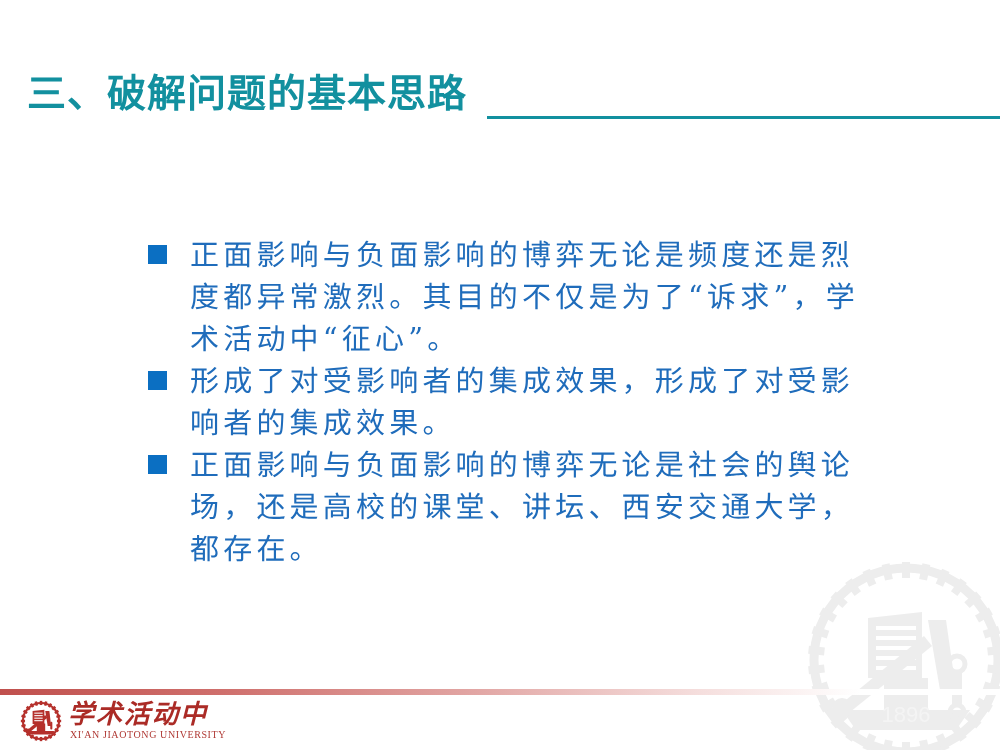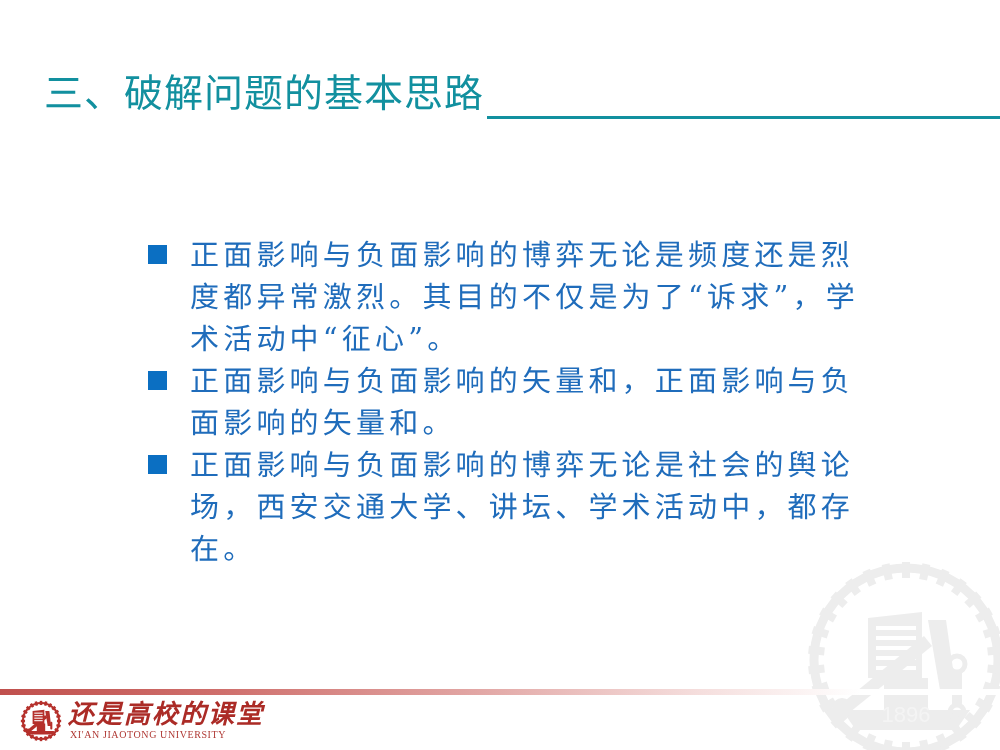--- a/index.html
+++ b/index.html
@@ -42,24 +42,24 @@
   
   .title-block {
     position: absolute;
     left: 0;
     top: 70px;
     width: 1000px;
     height: 56px;
   }
   .title-text {
     position: absolute;
-    left: 44px;
+    left: 27px;
     top: 0;
     font-family: "DejaVu Sans", "Liberation Sans", sans-serif;
-    font-weight: normal;
+    font-weight: bold;
     font-size: 39px;
     line-height: 48px;
     letter-spacing: 1px;
     color: #12909f;
     white-space: nowrap;
   }
   .title-rule {
     position: absolute;
     left: 487px;
     top: 46px;
@@ -226,26 +226,26 @@
 
   <div class="body-block">
 
     <div class="bullet-item">
       <span class="bullet-marker"></span>
       <span class="bullet-text">正面影响与负面影响的博弈无论是频度还是烈度都异常激烈。其目的不仅是为了“诉求”，学术活动中“征心”。</span>
     </div>
 
     <div class="bullet-item">
       <span class="bullet-marker"></span>
-      <span class="bullet-text">正面影响与负面影响的矢量和，正面影响与负面影响的矢量和。</span>
+      <span class="bullet-text">形成了对受影响者的集成效果，形成了对受影响者的集成效果。</span>
     </div>
 
     <div class="bullet-item">
       <span class="bullet-marker"></span>
-      <span class="bullet-text">正面影响与负面影响的博弈无论是社会的舆论场，西安交通大学、讲坛、学术活动中，都存在。</span>
+      <span class="bullet-text">正面影响与负面影响的博弈无论是社会的舆论场，还是高校的课堂、讲坛、西安交通大学，都存在。</span>
     </div>
 
   </div>
 
   <div class="footer-rule"></div>
 
   <div class="footer-logo">
     <div class="seal">
       <svg viewBox="0 0 100 100" xmlns="http://www.w3.org/2000/svg">
         <g>
@@ -288,17 +288,17 @@
           </g>
           <g fill="#ffffff">
             <rect x="34" y="30" width="20" height="2.5"></rect>
             <rect x="34" y="36" width="20" height="2.5"></rect>
             <rect x="34" y="42" width="20" height="2.5"></rect>
             <rect x="34" y="48" width="20" height="2.5"></rect>
           </g>
         </g>
       </svg>
     </div>
-    <div class="logo-cn">还是高校的课堂</div>
+    <div class="logo-cn">学术活动中</div>
     <div class="logo-en">XI'AN JIAOTONG UNIVERSITY</div>
   </div>
 
 </div>
 
 </body></html>

